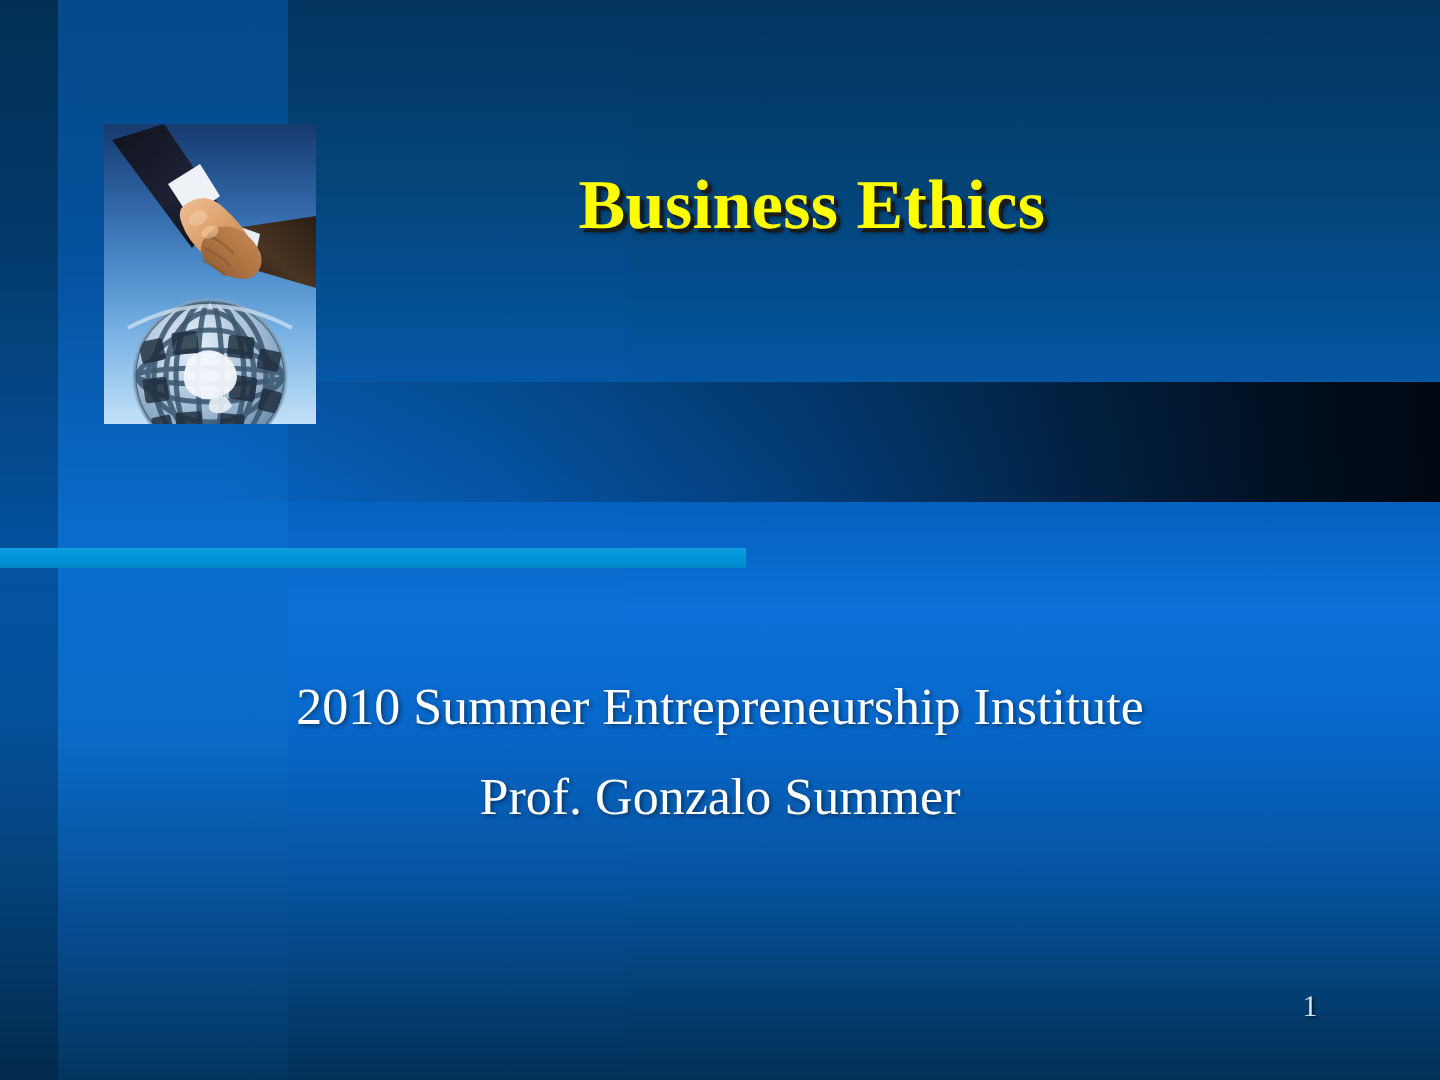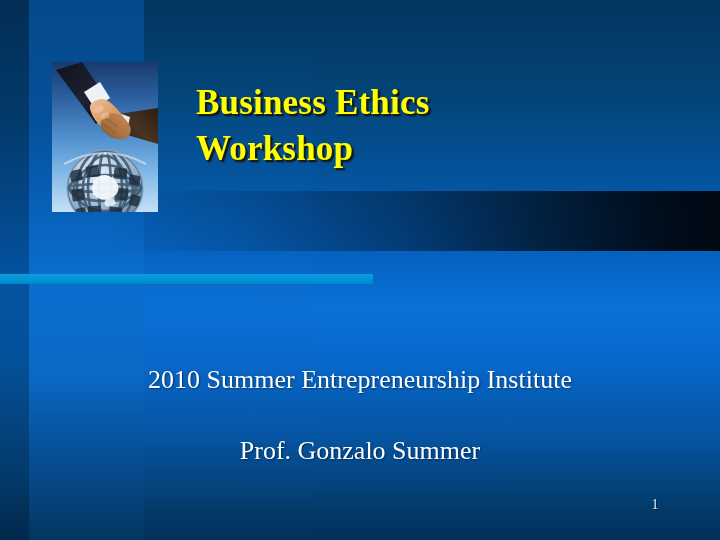--- a/index.html
+++ b/index.html
@@ -98,20 +98,21 @@
         #9ccbf0 86%,
         #bcddf6 100%);
   }
   .picture svg { display: block; }
 
   
   .title {
     position: absolute;
     left: 196px; top: 80px;
     width: 420px;
+    text-align: center;
     font-size: 35px;
     font-weight: bold;
     line-height: 1.32;
     color: #ffff00;
     letter-spacing: 0.2px;
     text-shadow:
       2px 2px 0 #1a1a1a,
       2px 2px 2px rgba(0,0,0,0.75);
   }
 
@@ -119,21 +120,21 @@
   .subtitle {
     position: absolute;
     left: 60px; top: 332px;
     width: 600px;
     text-align: center;
     color: #ffffff;
     font-size: 26px;
     line-height: 1.72;
     text-shadow: 1px 1px 2px rgba(0,0,0,0.45);
   }
-  .subtitle div { white-space: nowrap; margin-top: 26px; }
+  .subtitle div { white-space: nowrap; }
 
   
   .page-number {
     position: absolute;
     left: 640px; top: 496px;
     width: 30px;
     text-align: center;
     color: #cfe0ef;
     font-size: 15px;
     text-shadow: 1px 1px 1px rgba(0,0,0,0.5);
@@ -254,21 +255,20 @@
         <g fill="#f3cda5" opacity="0.55">
           <ellipse cx="47" cy="47" rx="5" ry="3.4" transform="rotate(-28 47 47)"></ellipse>
           <ellipse cx="53" cy="54" rx="4.5" ry="3" transform="rotate(-22 53 54)"></ellipse>
         </g>
       </g>
     </svg>
   </div>
 
   <div class="title">
     <div>Business Ethics</div>
-    <div>Workshop</div>
   </div>
 
   <div class="subtitle">
     <div>2010 Summer Entrepreneurship Institute</div>
     <div>Prof. Gonzalo Summer</div>
   </div>
 
   <div class="page-number">1</div>
 
 </div>

